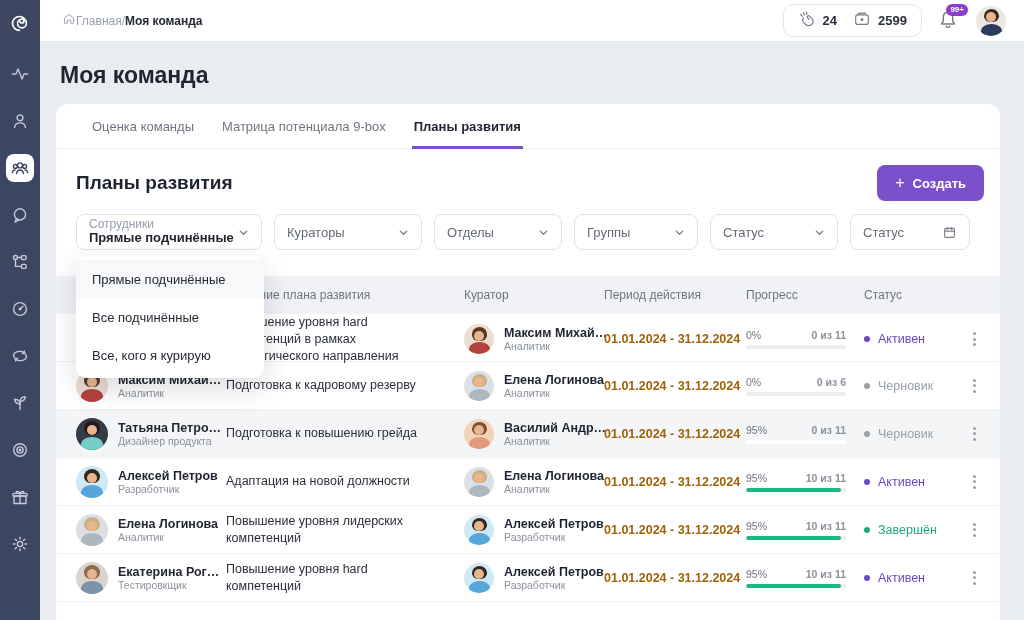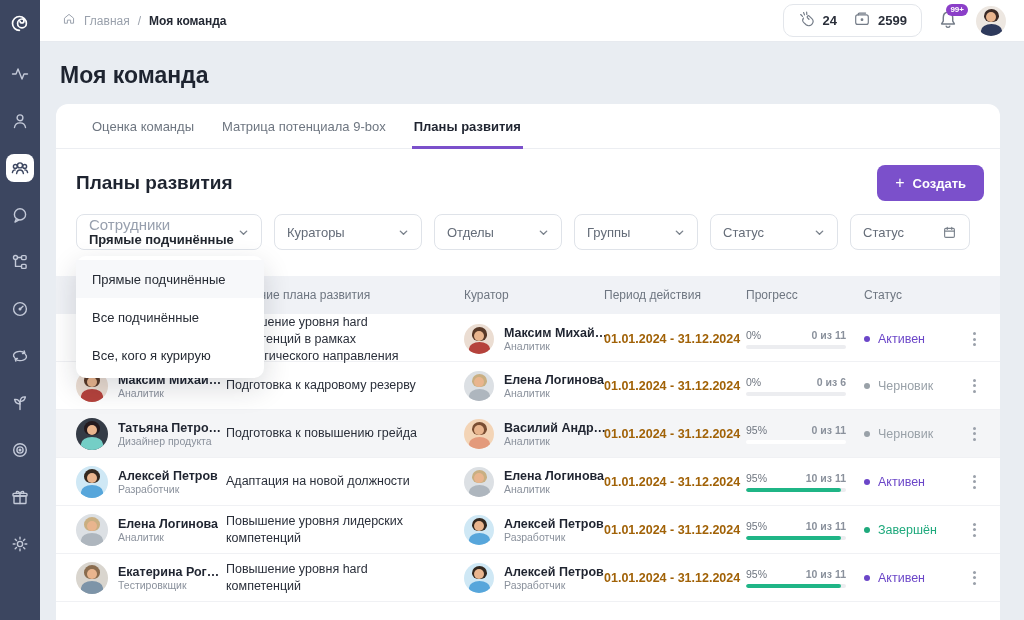--- a/index.html
+++ b/index.html
@@ -9,21 +9,21 @@
   .sidebar { position:absolute; left:0; top:0; width:40px; height:620px; background:#3C4660; display:flex; flex-direction:column; align-items:center; padding-top:8px; z-index:60; }
   .logo { width:26px; height:26px; display:flex; align-items:center; justify-content:center; }
   .nav { display:flex; flex-direction:column; align-items:center; margin-top:26px; }
   .nav-item { width:28px; height:28px; margin-bottom:19px; display:flex; align-items:center; justify-content:center; border-radius:8px; cursor:pointer; }
   .nav-item svg { stroke:#C3C9D8; fill:none; stroke-width:1.4; stroke-linecap:round; stroke-linejoin:round; }
   .nav-item.active { background:#FFFFFF; }
   .nav-item.active svg { stroke:#3C4660; }
 
   
   .topbar { position:absolute; left:40px; top:0; width:984px; height:42px; background:#fff; border-bottom:1px solid #E7EAEF; display:flex; align-items:center; justify-content:space-between; padding:0 18px 0 22px; z-index:50; }
-  .crumbs { display:flex; align-items:center; gap:8px; font-size:12px; }
+  .crumbs { display:flex; align-items:center; font-size:12px; }
   .crumb-home svg { stroke:#9AA1AC; fill:none; stroke-width:1.4; }
   .crumb-grey { color:#9AA1AC; }
   .crumb-cur { color:#232833; font-weight:700; }
   .top-right { display:flex; align-items:center; gap:15px; }
   .counters { display:flex; align-items:center; gap:16px; border:1px solid #E3E6EB; border-radius:10px; padding:5px 14px; }
   .counter { display:flex; align-items:center; gap:7px; font-size:13px; font-weight:700; color:#2A2F3A; }
   .counter svg { stroke:#737B87; fill:none; stroke-width:1.3; stroke-linecap:round; stroke-linejoin:round; }
   .bell-wrap { position:relative; width:24px; height:26px; cursor:pointer; }
   .bell-wrap svg { stroke:#737B87; fill:none; stroke-width:1.3; stroke-linecap:round; stroke-linejoin:round; }
   .badge { position:absolute; top:-4px; right:-7px; background:#8B3FC8; color:#fff; font-size:8px; font-weight:700; border-radius:8px; padding:2px 4px; line-height:1; }
@@ -48,21 +48,21 @@
   .section-row { display:flex; align-items:center; justify-content:space-between; padding:16px 16px 0 20px; }
   .section-title { font-size:19px; font-weight:700; color:#1E2430; }
   .create-btn { display:flex; align-items:center; gap:8px; background:#7B50CB; color:#fff; border:none; border-radius:8px; padding:10px 18px; font-size:13px; font-weight:600; cursor:pointer; font-family:inherit; }
   .create-btn .plus { font-size:16px; font-weight:400; line-height:1; }
 
   .filters { display:flex; gap:12px; padding:13px 16px 0 20px; }
   .fbox { height:36px; border:1px solid #DFE3E9; border-radius:8px; background:#fff; display:flex; align-items:center; justify-content:space-between; padding:0 12px; font-size:13px; color:#646C78; cursor:pointer; }
   .fbox svg { stroke:#7A828C; fill:none; stroke-width:1.5; stroke-linecap:round; stroke-linejoin:round; flex:none; }
   .f-emp { width:186px; flex-direction:row; position:relative; }
   .f-emp .stack { display:flex; flex-direction:column; justify-content:center; line-height:1.15; overflow:hidden; }
-  .f-label { font-size:15px; color:#98A0AE; }
+  .f-label { font-size:12px; color:#98A0AE; }
   .f-value { font-size:13px; font-weight:700; color:#22272F; white-space:nowrap; }
   .f-cur { width:148px; } .f-dep { width:128px; } .f-grp { width:124px; } .f-sta { width:128px; } .f-per { width:120px; }
 
   .dd-menu { position:absolute; top:41px; left:-1px; width:188px; background:#fff; border-radius:10px; box-shadow:0 10px 28px rgba(25,31,45,.16); padding:4px 0; z-index:45; }
   .dd-item { padding:11.5px 16px; font-size:13px; color:#262B34; cursor:pointer; white-space:nowrap; }
   .dd-item.selected { background:#F7F8FA; }
 
   
   .table { margin-top:26px; }
   .trow, .thead { display:grid; grid-template-columns:150px 238px 140px 142px 118px 92px 24px; align-items:center; padding:0 20px; }

